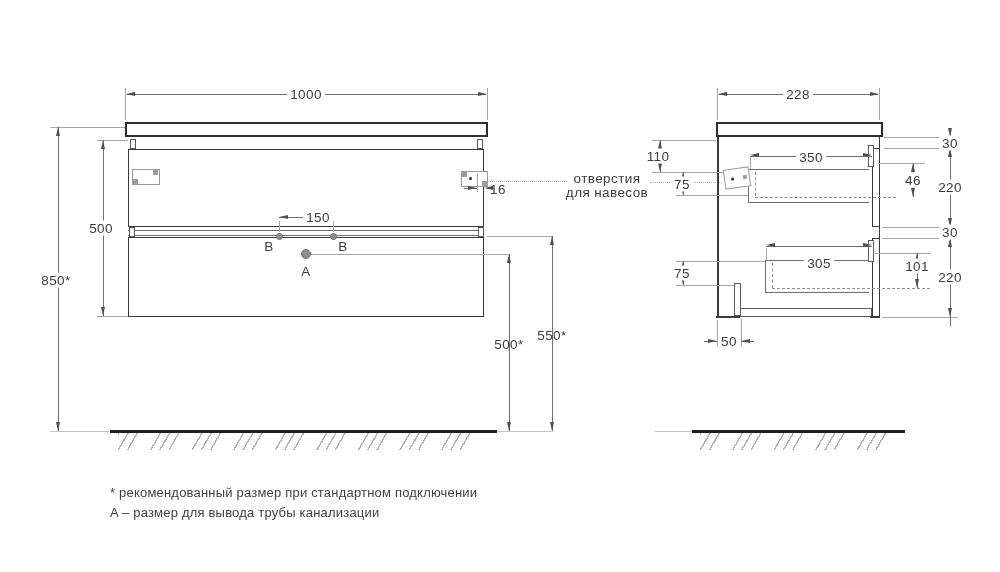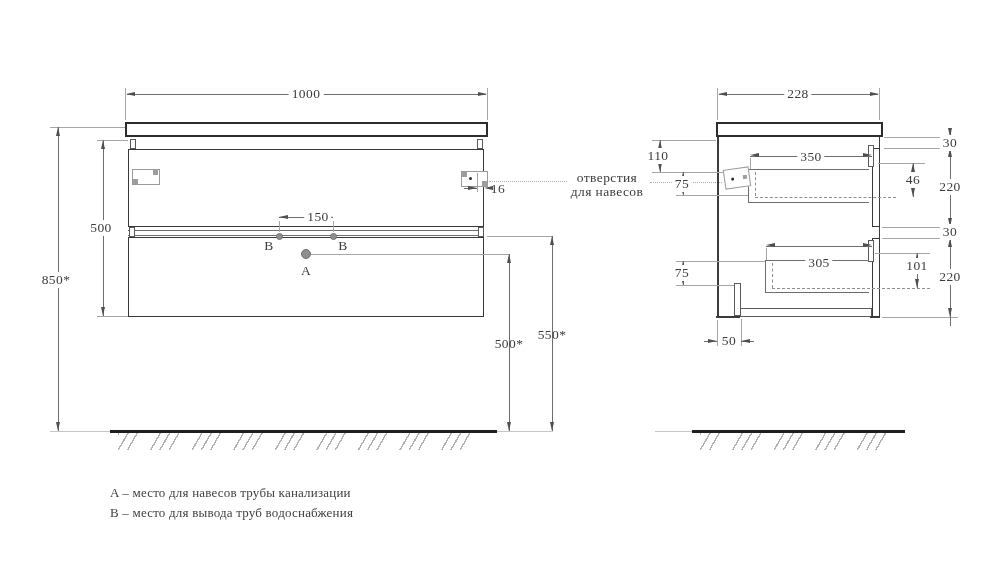--- a/index.html
+++ b/index.html
@@ -1,18 +1,18 @@
 <!DOCTYPE html>
 <html><head>
 <meta charset="utf-8">
 <style>
   *{margin:0;padding:0;box-sizing:border-box}
   html,body{background:#fff}
   #c{position:relative;width:976px;height:572px;background:#fff;
-     font-family:Liberation Serif, serif;overflow:hidden}
+     font-family:Liberation Sans, sans-serif;overflow:hidden}
   .hl{position:absolute;height:1px;background:#6e6e6e}
   .vl{position:absolute;width:1px;background:#6e6e6e}
   .ext{background:#a6a6a6}
   .obj{background:#3c3c3c}
   .rect{position:absolute;border:1px solid #5a5a5a;background:#fff}
   .heavy{border:2px solid #2d2d2d}
   .med{border:1.5px solid #383838}
   .dshv{position:absolute;width:0;border-left:1px dashed #8f8f8f}
   .dsh{position:absolute;height:0;border-top:1px dashed #8f8f8f}
   .dotl{position:absolute;height:0;border-top:1.5px dotted #b0b0b0}
@@ -225,17 +225,17 @@
   <div>
     <div class="hl ext" style="left:50px;top:431px;width:503px;background:#c6c6c6"></div>
     <div class="floor" style="left:110px;top:429.5px;width:387px"></div>
     <div class="hatch" style="left:118px;top:433px;width:362px;height:17px"></div>
     <div class="hl ext" style="left:655px;top:431px;width:37px;background:#c6c6c6"></div>
     <div class="floor" style="left:692px;top:429.5px;width:213px"></div>
     <div class="hatch" style="left:700px;top:433px;width:198px;height:17px"></div>
   </div>
 
   <div class="fnote">
-    <div>A – место для навесов трубы канализации</div>
-    <div>B – место для вывода труб водоснабжения</div>
+    <div>* рекомендованный размер при стандартном подключении</div>
+    <div>A – размер для вывода трубы канализации</div>
   </div>
 
 </div>
 
 </body></html>

